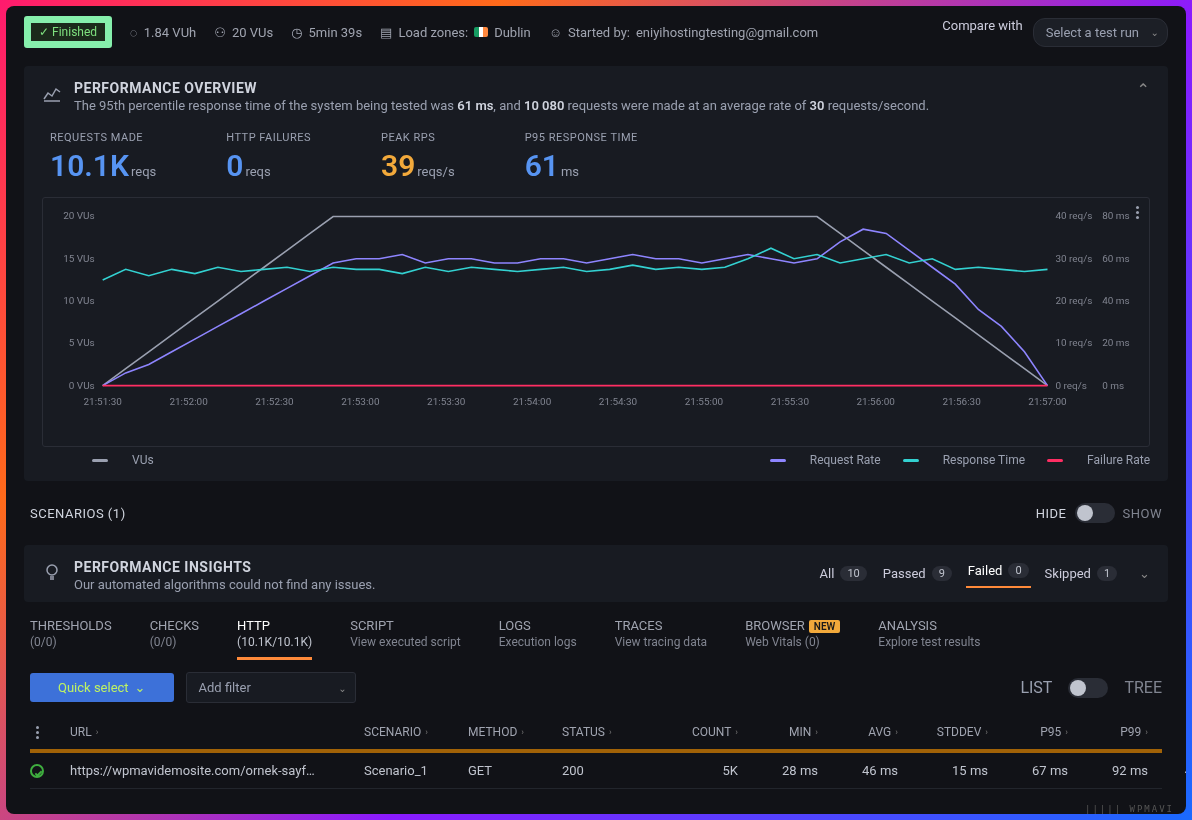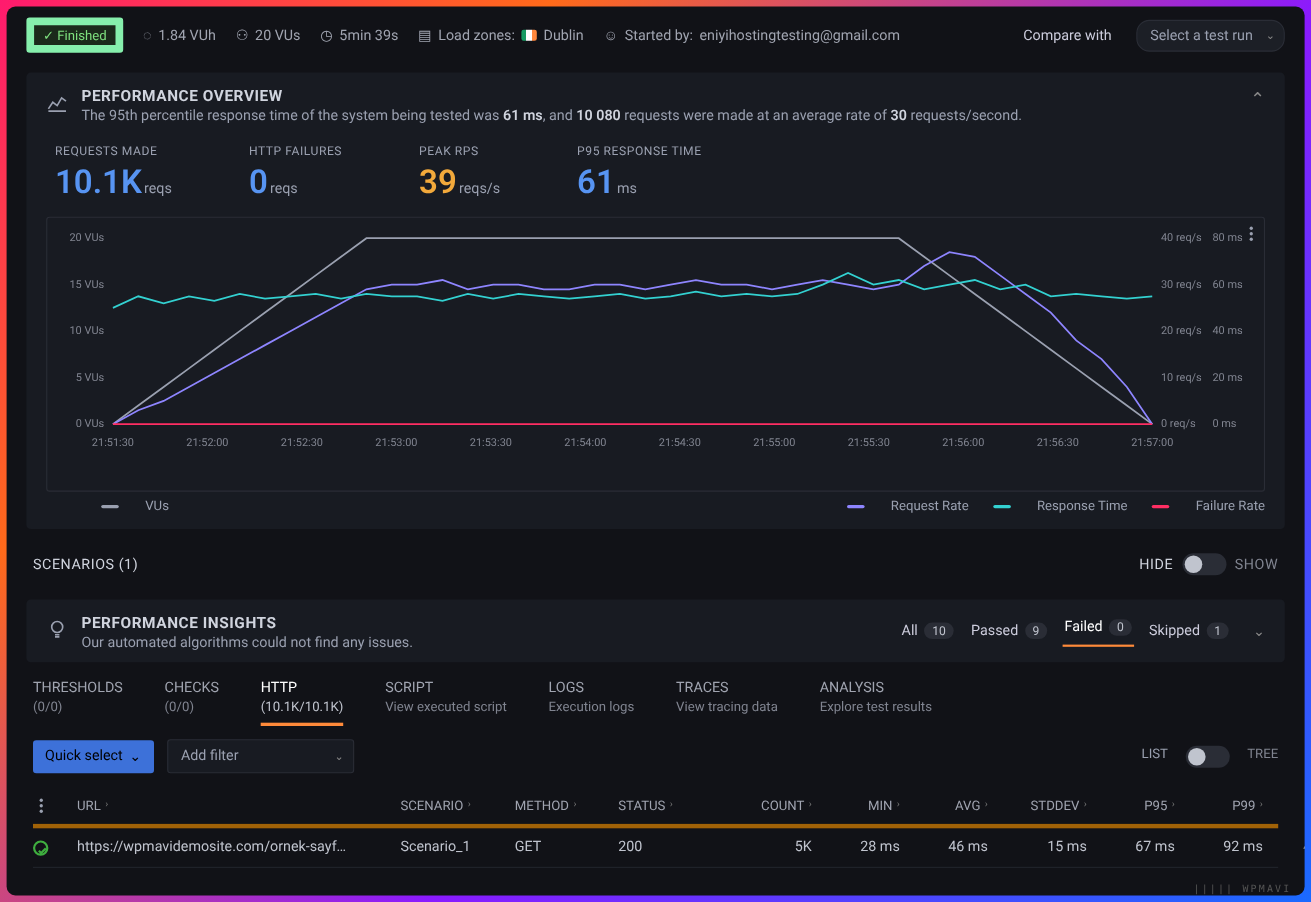--- a/index.html
+++ b/index.html
@@ -3,21 +3,21 @@
 <meta charset="utf-8">
 <style>
   *{box-sizing:border-box;margin:0;padding:0;font-family:-apple-system,BlinkMacSystemFont,"Segoe UI",Roboto,sans-serif}
   body{background:linear-gradient(135deg,#ff1a6e 0%,#ff6a1a 25%,#8a1aff 60%,#1a6aff 100%);width:1192px;height:820px;overflow:hidden;padding:6px}
   .app{background:#111217;border-radius:8px;width:100%;height:100%;color:#ccccdc;overflow:hidden;display:flex;flex-direction:column}
   .topbar{display:flex;align-items:center;padding:10px 18px;gap:18px;font-size:13px;border-bottom:0}
   .badge-finished{background:#1b2a1b;border:7px solid #86efac;color:#7ee07e;padding:2px 8px;border-radius:3px;font-size:12px}
   .topbar-item{display:flex;align-items:center;gap:6px;color:#a0a4b0}
   .icon{display:inline-flex;align-items:center;justify-content:center}
   .flag-ie{width:14px;height:10px;background:linear-gradient(90deg,#169b62 33%,#fff 33% 66%,#ff883e 66%);border-radius:2px}
-  .compare-wrap{margin-left:auto;display:flex;align-items:center;gap:22px}
+  .compare-wrap{margin-left:auto;display:flex;gap:10px}
   .select{background:#1c1f26;border:1px solid #2a2d36;padding:6px 28px 6px 12px;border-radius:12px;color:#9aa0b0;font-size:13px;position:relative}
   .chev{position:absolute;right:8px;top:50%;transform:translateY(-50%);font-size:10px;color:#888}
   .panel{margin:8px 18px;background:#181b22;border-radius:4px;padding:14px 18px;position:relative}
   .panel-head{display:flex;gap:12px;align-items:flex-start}
   .panel-icon{margin-top:3px;color:#9aa0b0}
   .panel-title{font-weight:700;font-size:14px;letter-spacing:.5px;color:#d0d4de}
   .panel-sub{font-size:13px;color:#9aa0b0;margin-top:2px}
   .panel-sub b{color:#d0d4de;font-weight:600}
   .collapse-caret{position:absolute;right:18px;top:14px;color:#888;cursor:pointer}
   .metrics{display:flex;gap:70px;padding:18px 8px 0 8px}
@@ -37,23 +37,23 @@
   .ins-tab{display:flex;align-items:center;gap:6px;padding:4px 2px;cursor:pointer}
   .ins-tab.active{border-bottom:2px solid #ff8a3a;color:#fff;padding-bottom:8px}
   .pill{background:#2a2d36;border-radius:10px;padding:1px 7px;font-size:11px;color:#c0c4ce}
   .tabs2{display:flex;gap:38px;padding:0 24px;font-size:13px}
   .tab2{padding:8px 0;cursor:pointer;color:#a0a4b0}
   .tab2.active{color:#fff;border-bottom:3px solid #ff8a3a}
   .tab2 .t2-sub{display:block;font-size:12px;color:#808490;margin-top:2px}
   .tab2.active .t2-sub{color:#c0c4ce}
   .new-tag{background:#f2a93b;color:#1a1a1a;font-size:10px;font-weight:600;padding:1px 5px;border-radius:2px;margin-left:4px}
   .filter-row{display:flex;align-items:center;gap:12px;padding:12px 24px}
-  .btn-primary{background:#3d71d9;color:#000000;border:none;padding:7px 11px;border-radius:3px;font-size:13px;display:flex;align-items:center;gap:6px;cursor:pointer}
+  .btn-primary{background:#3d71d9;color:#bef264;border:none;padding:7px 28px;border-radius:3px;font-size:13px;display:flex;align-items:center;gap:6px;cursor:pointer}
   .filter-input{background:#181b22;border:1px solid #2a2d36;padding:7px 34px 7px 12px;border-radius:3px;color:#9aa0b0;font-size:13px;width:170px;position:relative}
-  .view-toggle{margin-left:auto;display:flex;gap:8px;font-size:12px;color:#9aa0b0}
+  .view-toggle{margin-left:auto;display:flex;gap:8px;font-size:16px;color:#9aa0b0}
   .table{padding:0 24px}
   .thead,.trow{display:grid;grid-template-columns:36px 290px 100px 90px 86px 86px 76px 76px 86px 76px 76px 76px;align-items:center;font-size:12px;padding:10px 0;gap:4px}
   .thead{color:#a0a4b0;border-bottom:4px solid #a16207}
   .thead .th{display:flex;align-items:center;gap:4px;cursor:pointer}
   .num{text-align:right;justify-content:flex-end}
   .trow{color:#c0c4ce;font-size:13px;border-bottom:1px solid #22252c}
   .ok-dot{width:14px;height:14px;border:2px solid #3fae3f;border-radius:50%;position:relative}
   .ok-dot::after{content:"";position:absolute;left:3px;top:5px;width:5px;height:2px;border-left:2px solid #3fae3f;border-bottom:2px solid #3fae3f;transform:rotate(-45deg)}
   .wm{position:absolute;right:18px;bottom:6px;font-size:9px;letter-spacing:2px;color:#555;font-family:monospace}
   svg{display:block}
@@ -242,20 +242,21 @@
     </div>
   </div>
 
   <div class="tabs2">
     <div class="tab2"><span>THRESHOLDS</span><span class="t2-sub">(0/0)</span></div>
     <div class="tab2"><span>CHECKS</span><span class="t2-sub">(0/0)</span></div>
     <div class="tab2 active"><span>HTTP</span><span class="t2-sub">(10.1K/10.1K)</span></div>
     <div class="tab2"><span>SCRIPT</span><span class="t2-sub">View executed script</span></div>
     <div class="tab2"><span>LOGS</span><span class="t2-sub">Execution logs</span></div>
     <div class="tab2"><span>TRACES</span><span class="t2-sub">View tracing data</span></div>
+    <div class="tab2"><span>BROWSER</span><span class="new-tag">NEW</span><span class="t2-sub">Web Vitals (0)</span></div>
     <div class="tab2"><span>ANALYSIS</span><span class="t2-sub">Explore test results</span></div>
   </div>
 
   <div class="filter-row">
     <button class="btn-primary">
         <span>Quick select</span> 
         <span>⌄</span>
       </button>
     <div class="filter-input"><span>Add filter</span><span class="chev">⌄</span></div>
     <div class="view-toggle">

